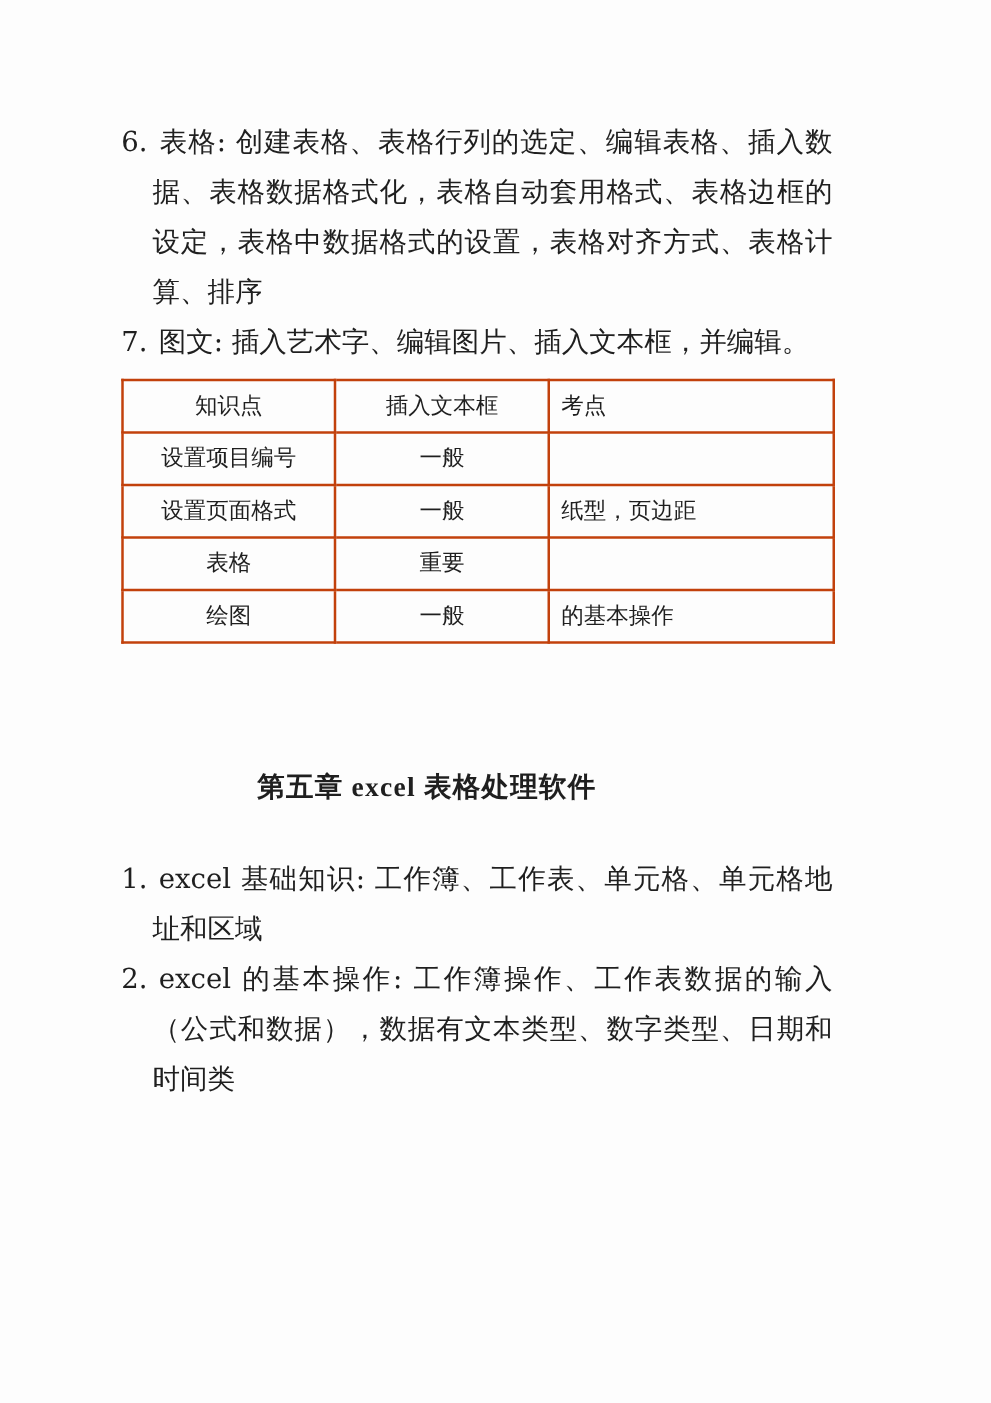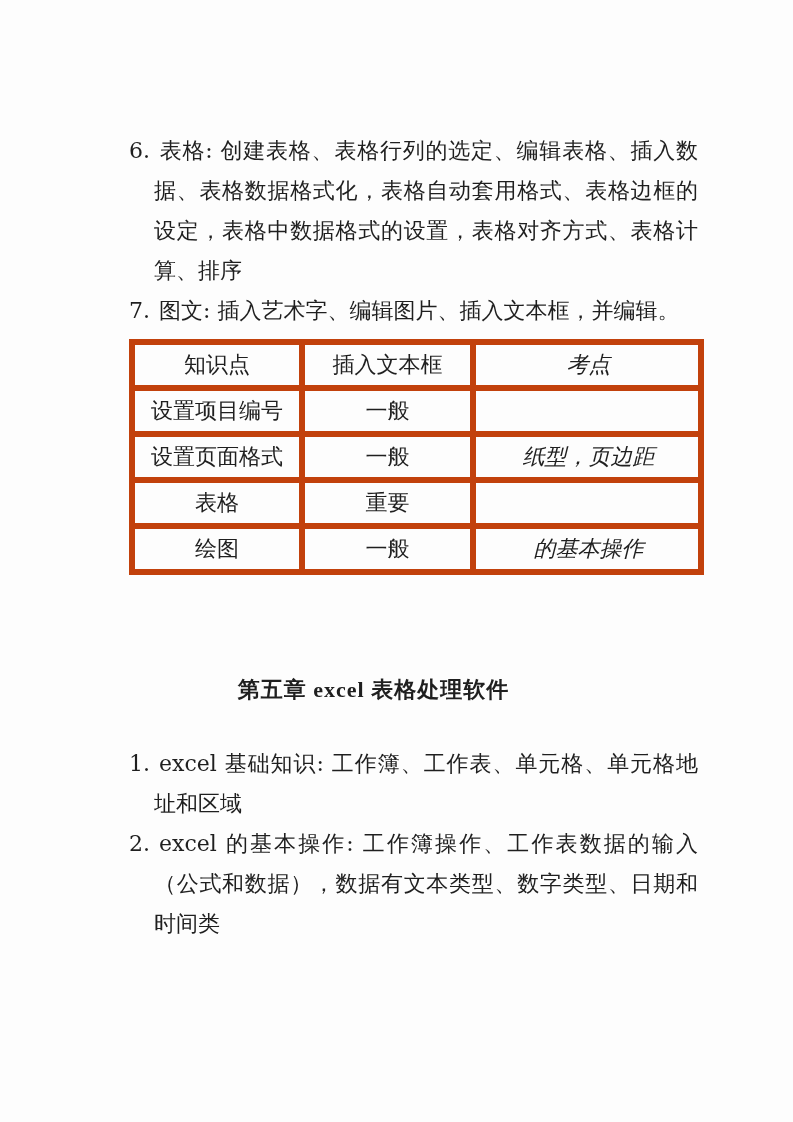--- a/index.html
+++ b/index.html
@@ -11,24 +11,23 @@
     position: relative;
     width: 793px;
     height: 1122px;
     background: #fdfdfd;
     color: #1f1f1f;
     font-family: "DejaVu Serif", "Liberation Serif", serif;
     overflow: hidden;
   }
   .content {
     position: absolute;
-    left: 129px;
+    left: 97px;
     top: 0;
     width: 569px;
-    margin-top: 36px;
   }
   
   .list {
     margin: 0;
     padding: 0;
   }
   .list-word { margin-top: 95px; }
   .li {
     margin: 0;
     padding-left: 25px;
@@ -39,28 +38,28 @@
   }
   .li .num { margin-right: 9px; }
   
   .review-table {
     border-collapse: collapse;
     table-layout: fixed;
     width: 569px;
     margin-top: 8px;
   }
   .review-table td {
-    border: 6px solid #c2410c;
-    font-size: 22px;
+    border: 2px solid #c2410c;
+    font-size: 18px;
     padding: 0;
     vertical-align: middle;
     line-height: 40px;
   }
   .review-table td.c { text-align: center; }
-  .review-table td.l { text-align: center; padding-left: 9px; padding-right: 6px; font-style: italic; }
+  .review-table td.l { text-align: left; padding-left: 9px; padding-right: 6px; }
   .row-h { height: 42px; }
   .row-tall { height: 84px; }
   
   .chapter {
     margin: 100px 80px 0 0;
     font-size: 22px;
     font-weight: bold;
     text-align: center;
     line-height: 30px;
     font-family: "Liberation Serif", "DejaVu Serif", serif;

